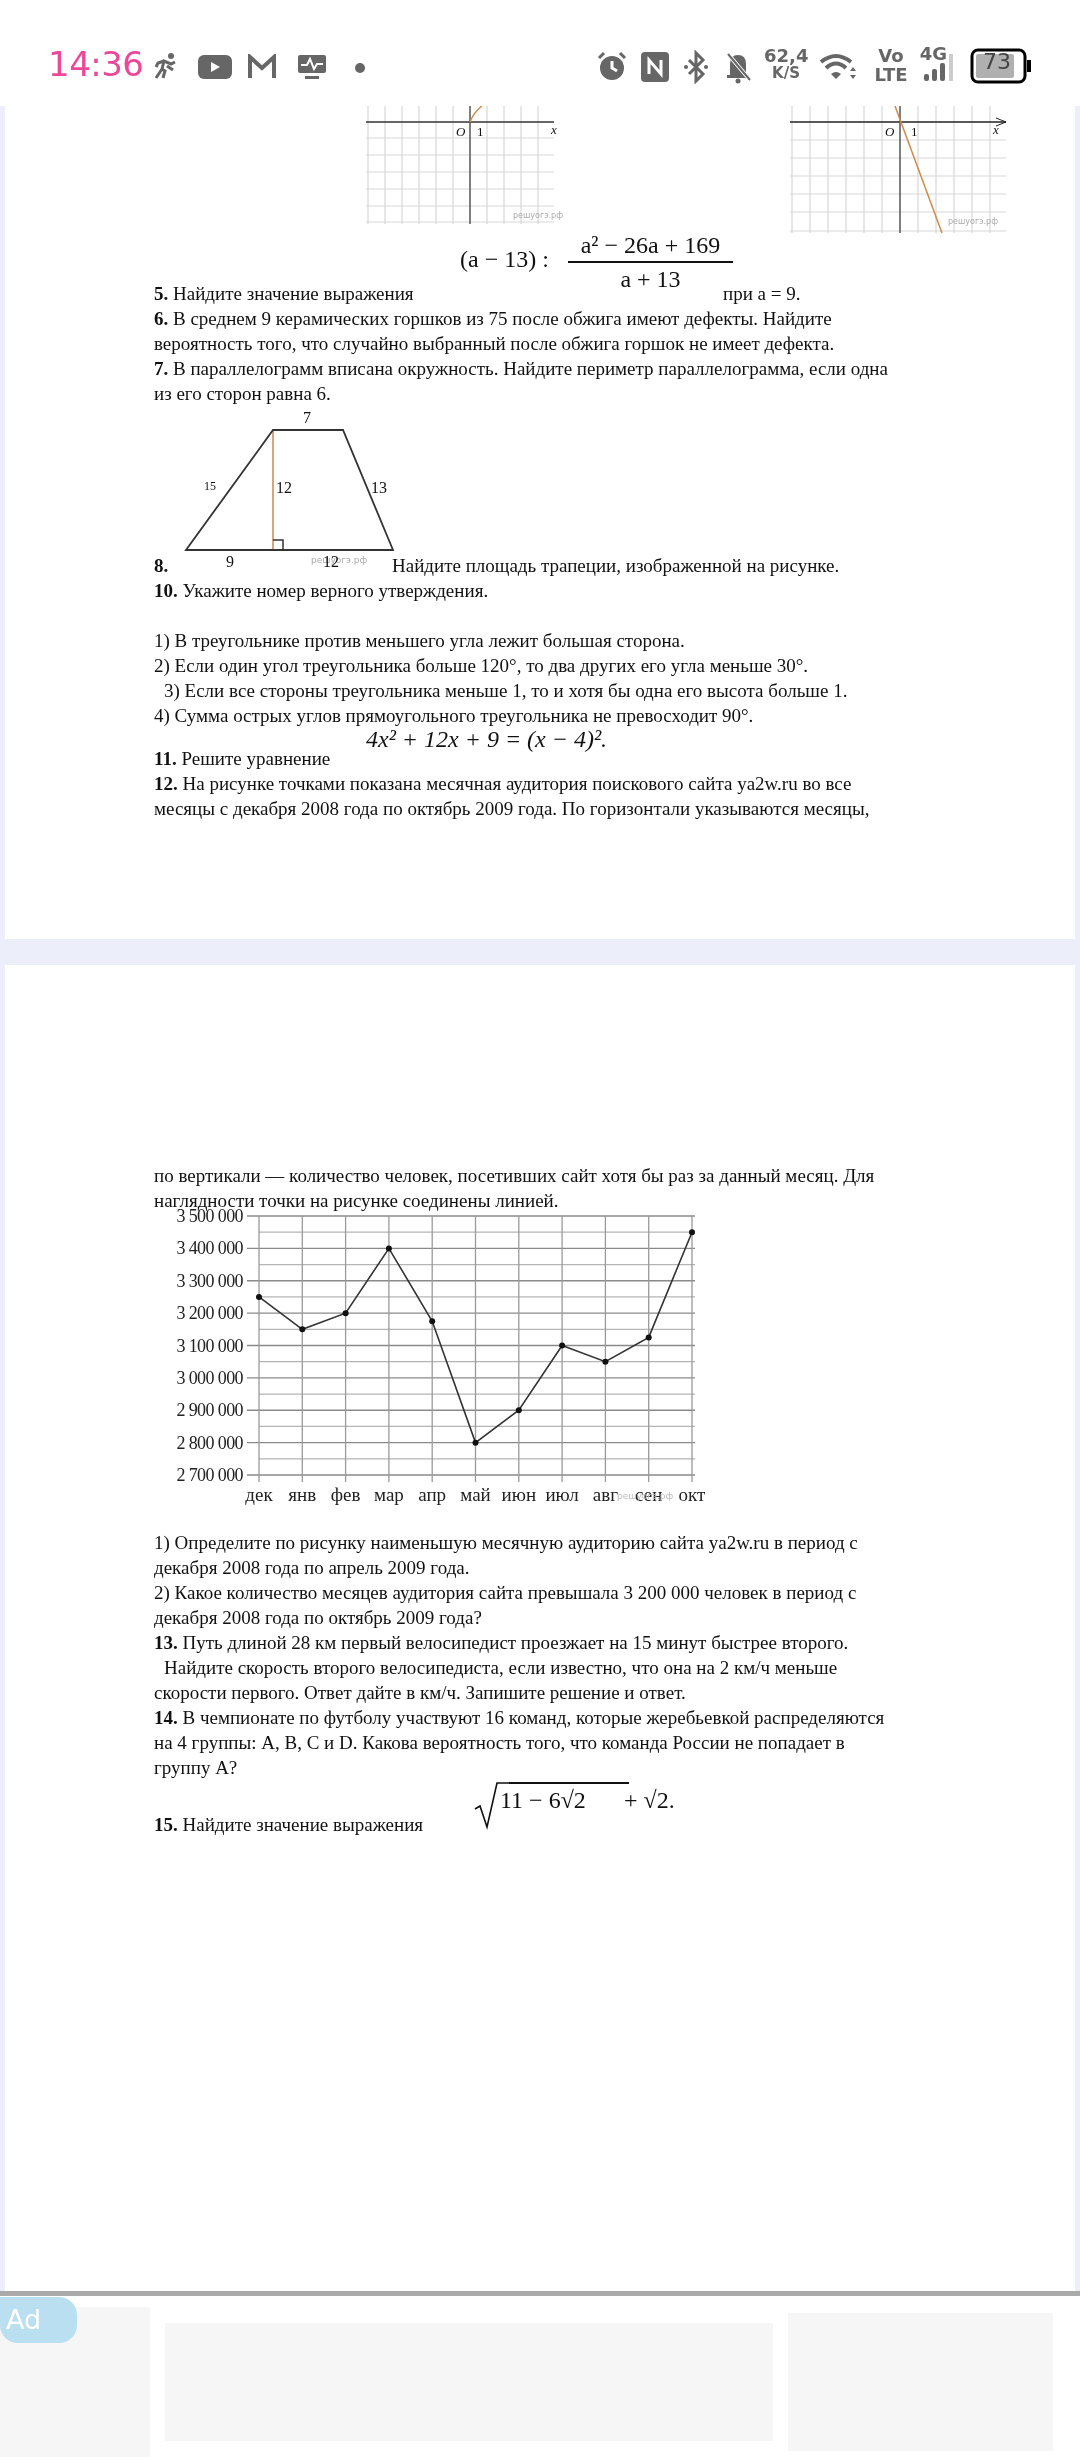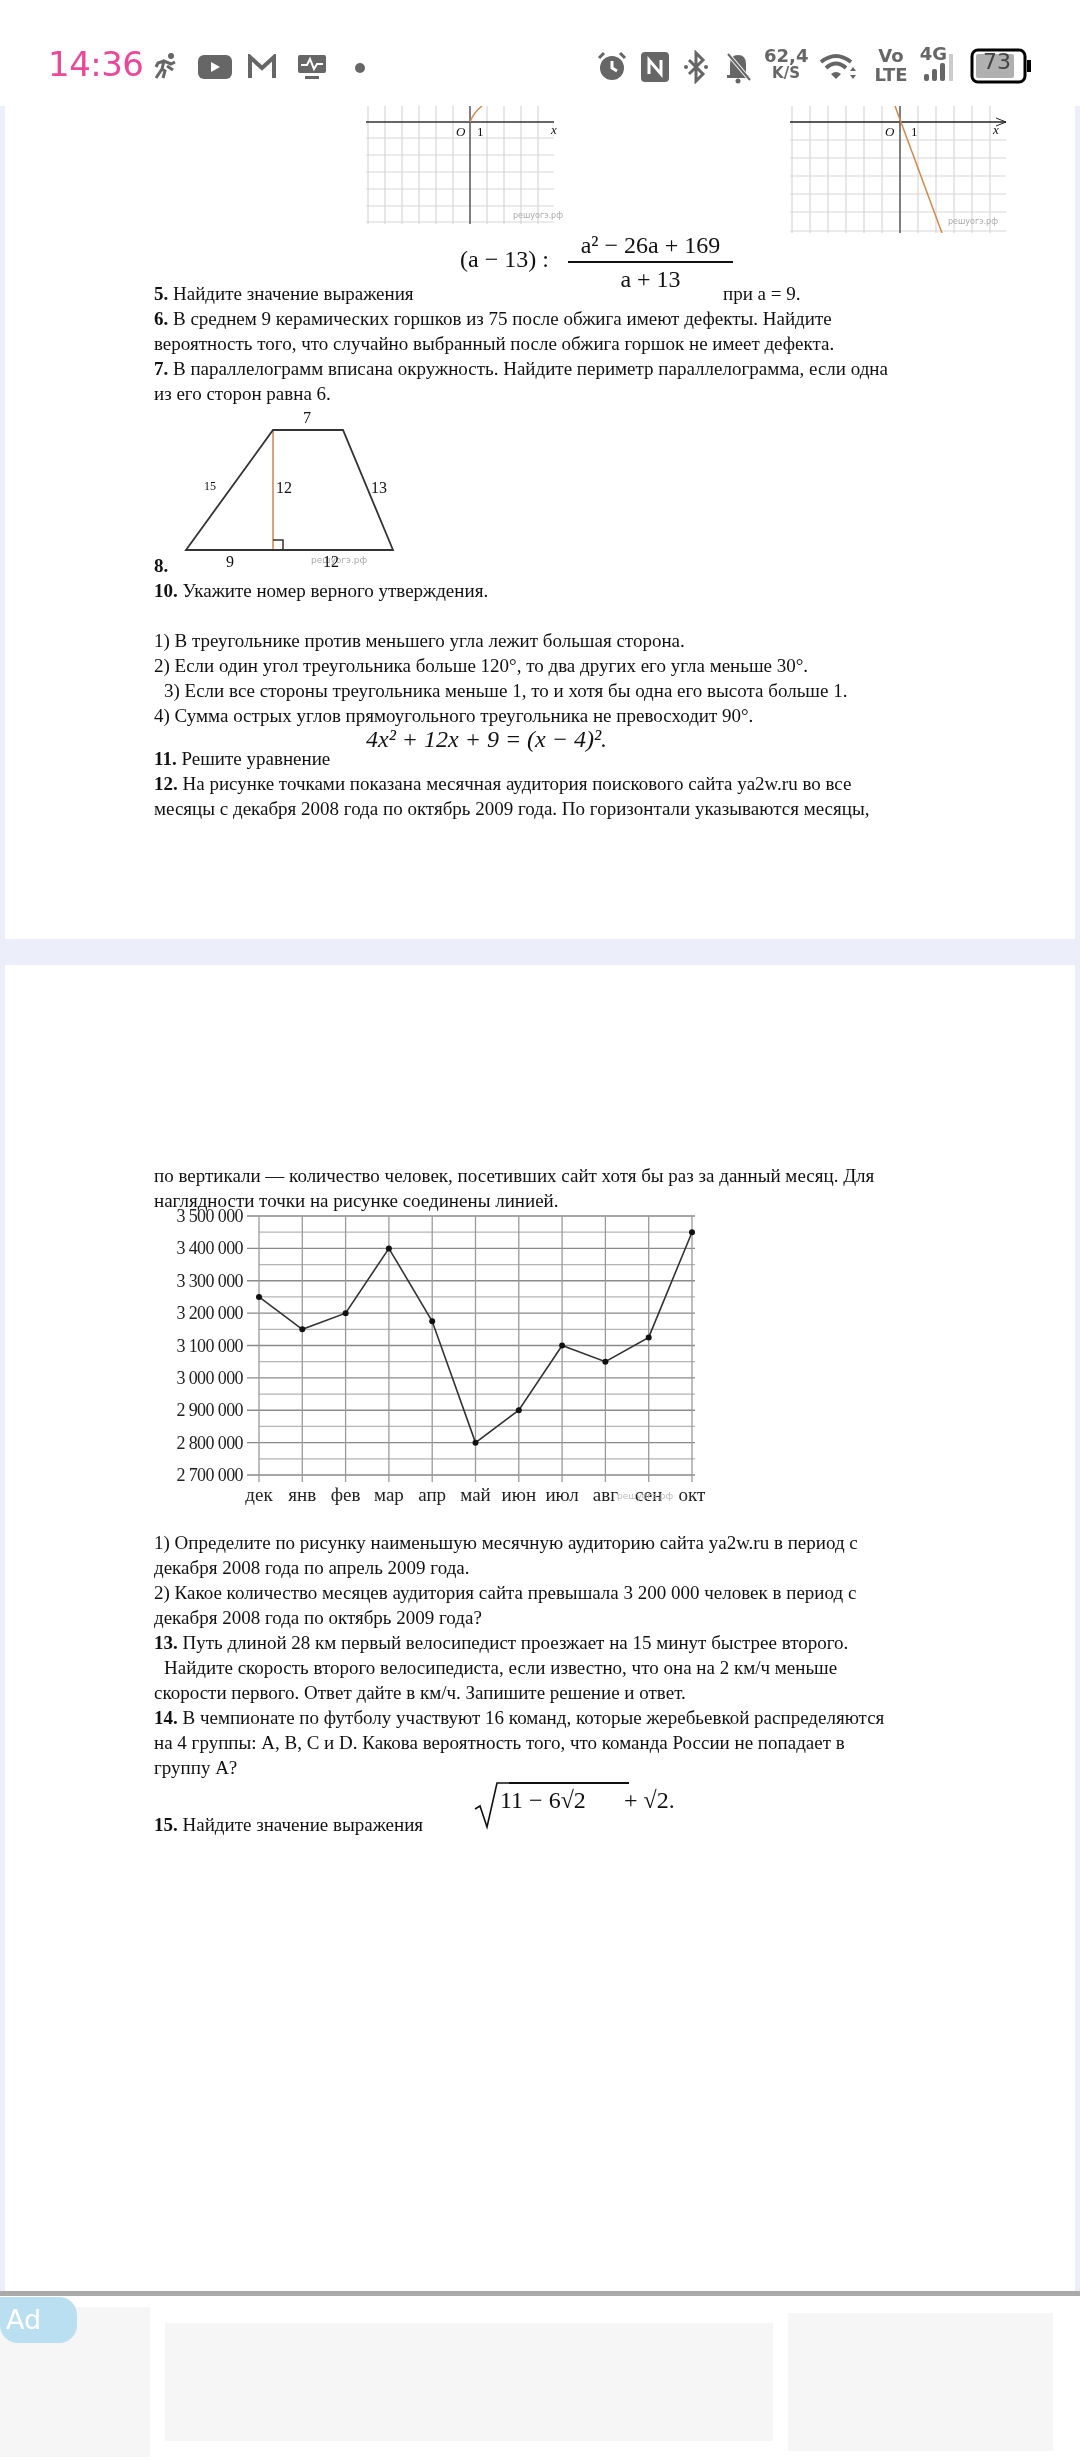--- a/index.html
+++ b/index.html
@@ -182,20 +182,21 @@
     </svg>
     <span class="abs" style="left:298px;top:303px;font-size:16px">7</span>
     <span class="abs" style="left:199px;top:373px;font-size:12px">15</span>
     <span class="abs" style="left:271px;top:373px;font-size:16px">12</span>
     <span class="abs" style="left:366px;top:373px;font-size:16px">13</span>
     <span class="abs" style="left:221px;top:447px;font-size:16px">9</span>
     <span class="abs" style="left:306px;top:449px;font-size:9px;color:#aaa;font-family:'DejaVu Sans',sans-serif">решуогэ.рф</span>
     <span class="abs" style="left:318px;top:447px;font-size:16px">12</span>
 
     <div class="txt" style="left:149px;top:447px"><b>8.</b></div>
+    <div class="txt" style="left:387px;top:447px">Найдите площадь трапеции, изображенной на рисунке.</div>
 
     <div class="txt" style="left:149px;top:472px"><b>10.</b>&nbsp;<span>Укажите номер верного утверждения.</span></div>
     <div class="txt" style="left:149px;top:522px">1) В треугольнике против меньшего угла лежит большая сторона.</div>
     <div class="txt" style="left:149px;top:547px">2) Если один угол треугольника больше 120°, то два других его угла меньше 30°.</div>
     <div class="txt" style="left:159px;top:572px">3) Если все стороны треугольника меньше 1, то и хотя бы одна его высота больше 1.</div>
     <div class="txt" style="left:149px;top:597px">4) Сумма острых углов прямоугольного треугольника не превосходит 90°.</div>
 
     <div class="txt" style="left:149px;top:640px"><b>11.</b>&nbsp;<span>Решите уравнение</span></div>
     <div class="abs ital" style="left:361px;top:620px;font-size:24px;white-space:nowrap">4x² + 12x + 9 = (x − 4)².</div>
 

